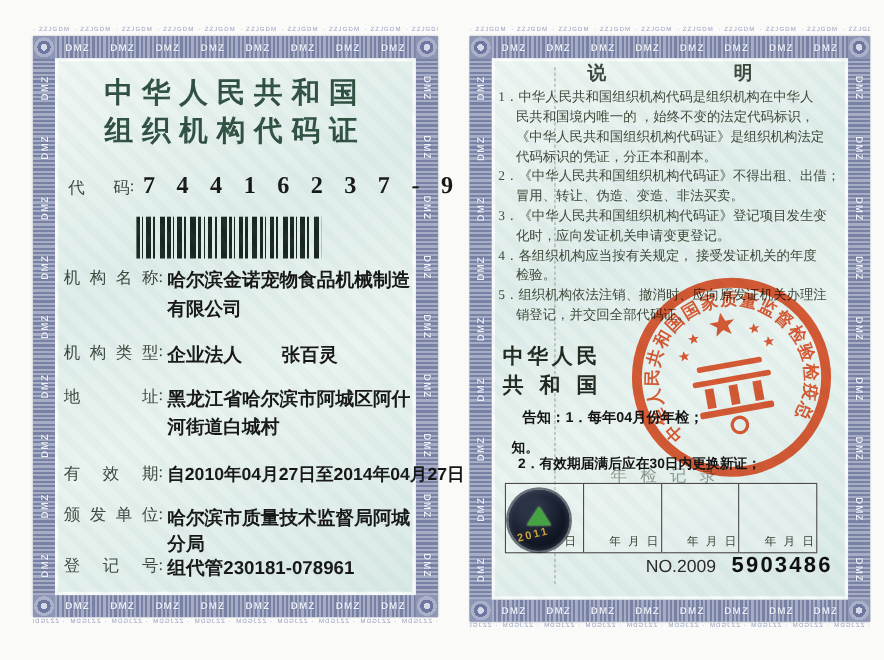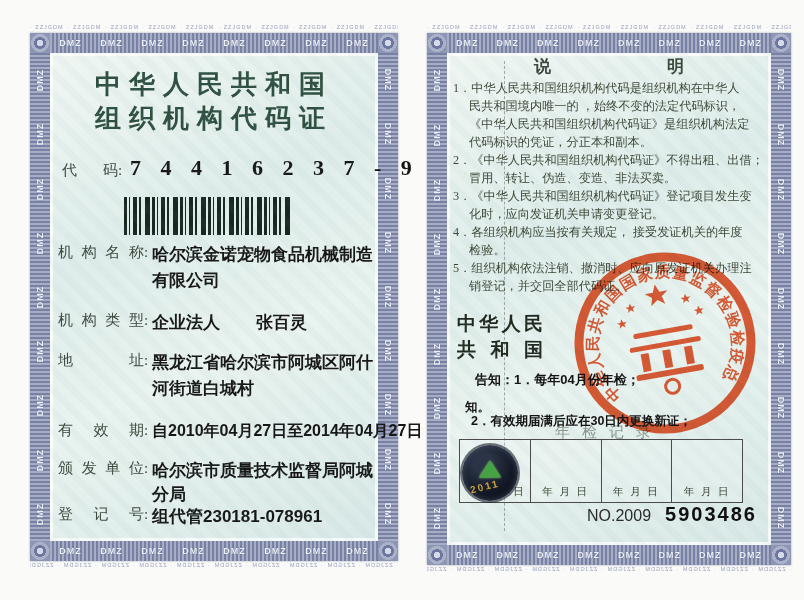--- a/index.html
+++ b/index.html
@@ -74,21 +74,21 @@
   .notice1{left:28px;top:318px;font-size:13px;}
   .notice2{left:24px;top:331px;font-size:12.5px;}
   .notice3{left:18px;top:346px;font-size:12.5px;}
   .notice4{left:24px;top:360px;font-size:12.5px;}
   .insp-head{position:absolute;left:0;right:0;top:370px;text-align:center;font-size:15px;
              letter-spacing:12px;color:#8a988c;z-index:1;}
   .insp-table{position:absolute;left:12px;top:386px;width:282px;height:62px;display:flex;
               border:1px solid #4b4b4b;background:rgba(255,255,255,.15);z-index:2;}
   .insp-cell{flex:1;border-right:1px solid #4b4b4b;position:relative;}
   .insp-cell:last-child{border-right:none;}
-  .cell-date{position:absolute;left:0;right:0;bottom:3px;text-align:center;font-size:10.5px;
+  .cell-date{position:absolute;left:0;right:0;bottom:3px;text-align:right;font-size:10.5px;
              letter-spacing:2px;color:#36402f;}
   .insp-cell.first .cell-date{text-align:right;padding-right:6px;letter-spacing:0;}
   .hologram{position:absolute;left:15px;top:392px;width:56px;height:56px;border-radius:50%;
             background:radial-gradient(circle at 38% 32%,#2b3446 0 18%,#141a28 55%,#05070e 100%);
             box-shadow:0 0 0 2px rgba(20,26,40,.6),inset 0 0 6px rgba(160,180,210,.35);z-index:3;}
   .holo-tree{position:absolute;left:50%;top:42%;transform:translate(-50%,-50%);
              width:0;height:0;border-left:11px solid transparent;border-right:11px solid transparent;
              border-bottom:17px solid #46a344;filter:drop-shadow(0 0 1px #8fdc77);}
   .holo-year{position:absolute;left:8px;bottom:9px;font-size:10px;font-weight:bold;color:#caa23a;
              transform:rotate(-14deg);letter-spacing:2px;font-family:"Liberation Sans",sans-serif;}

